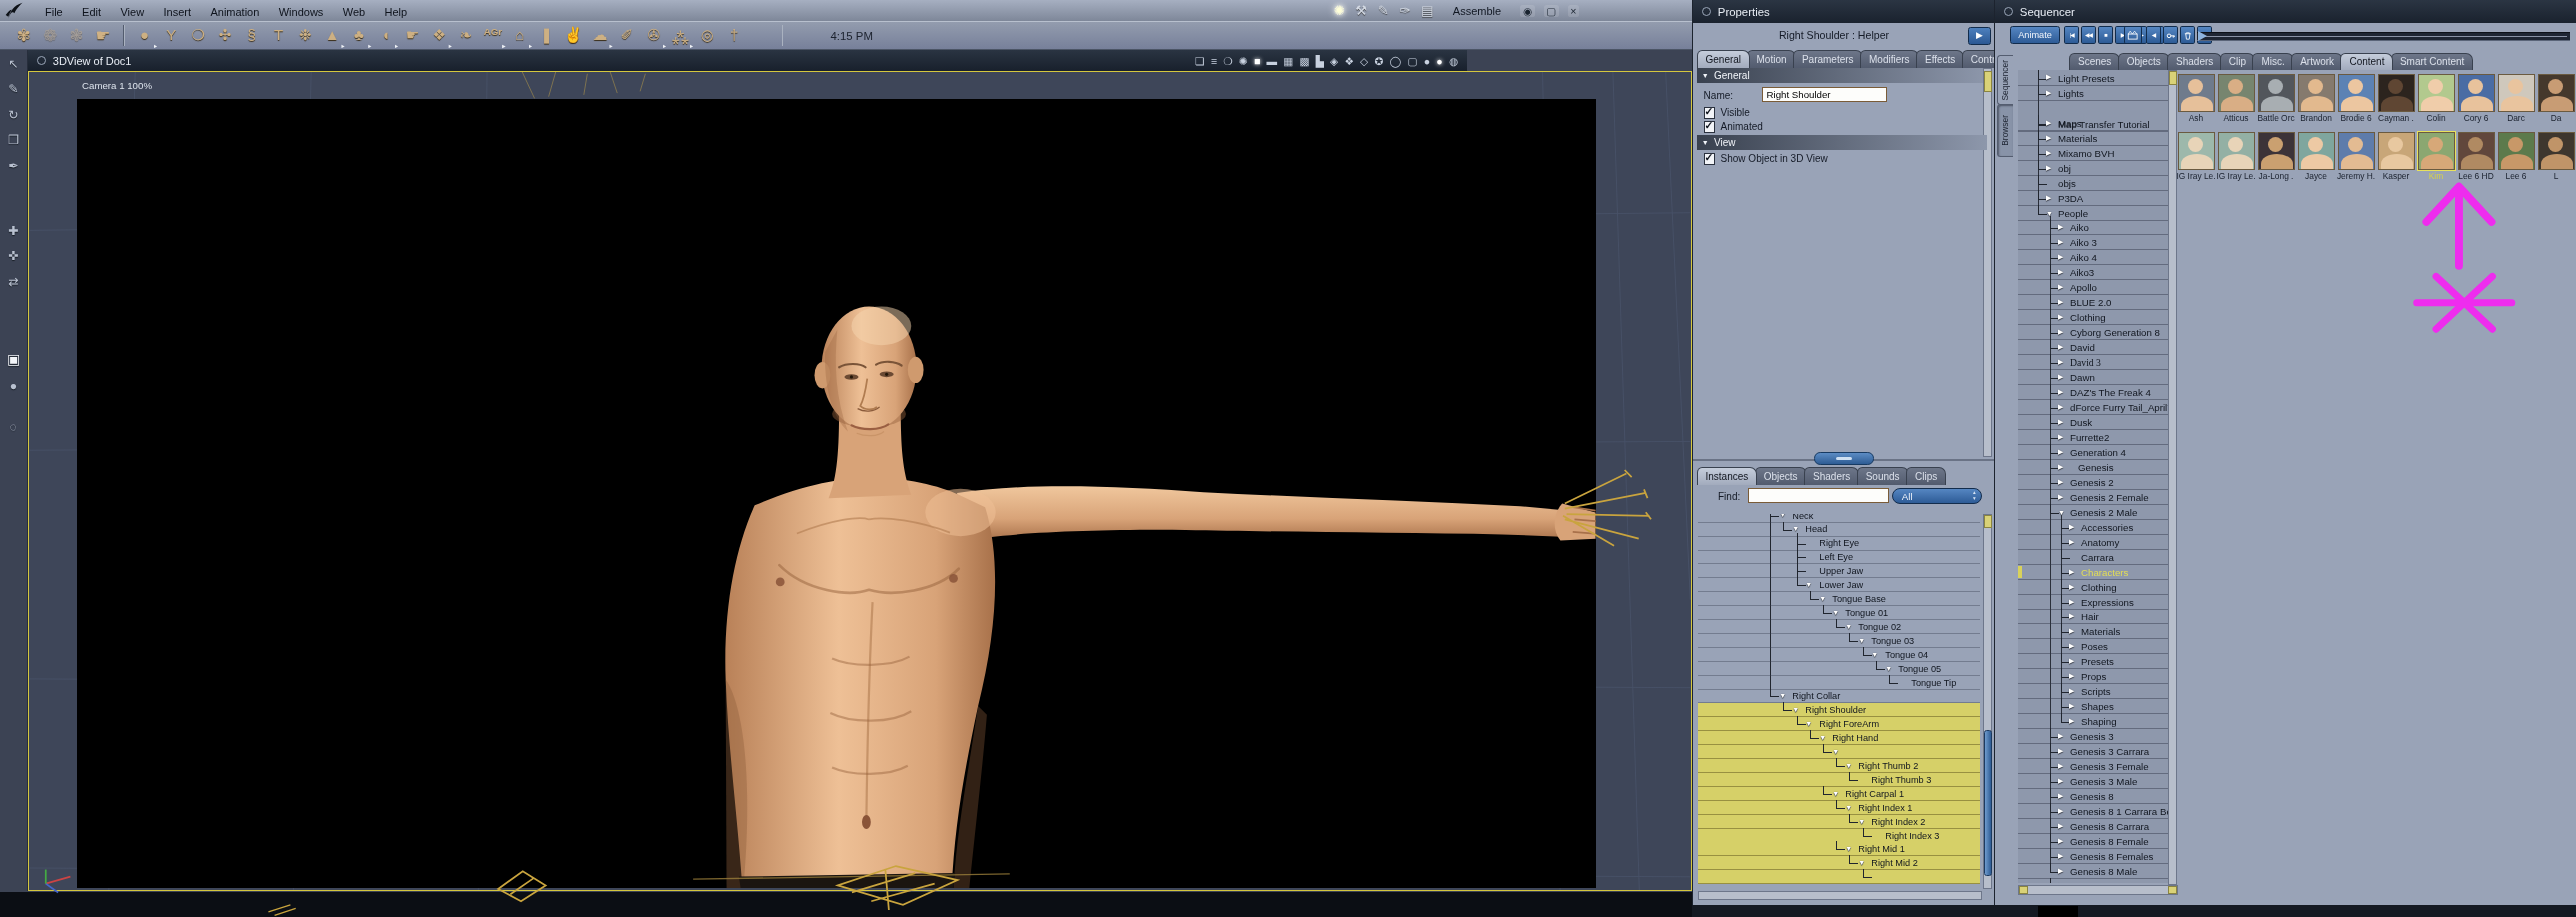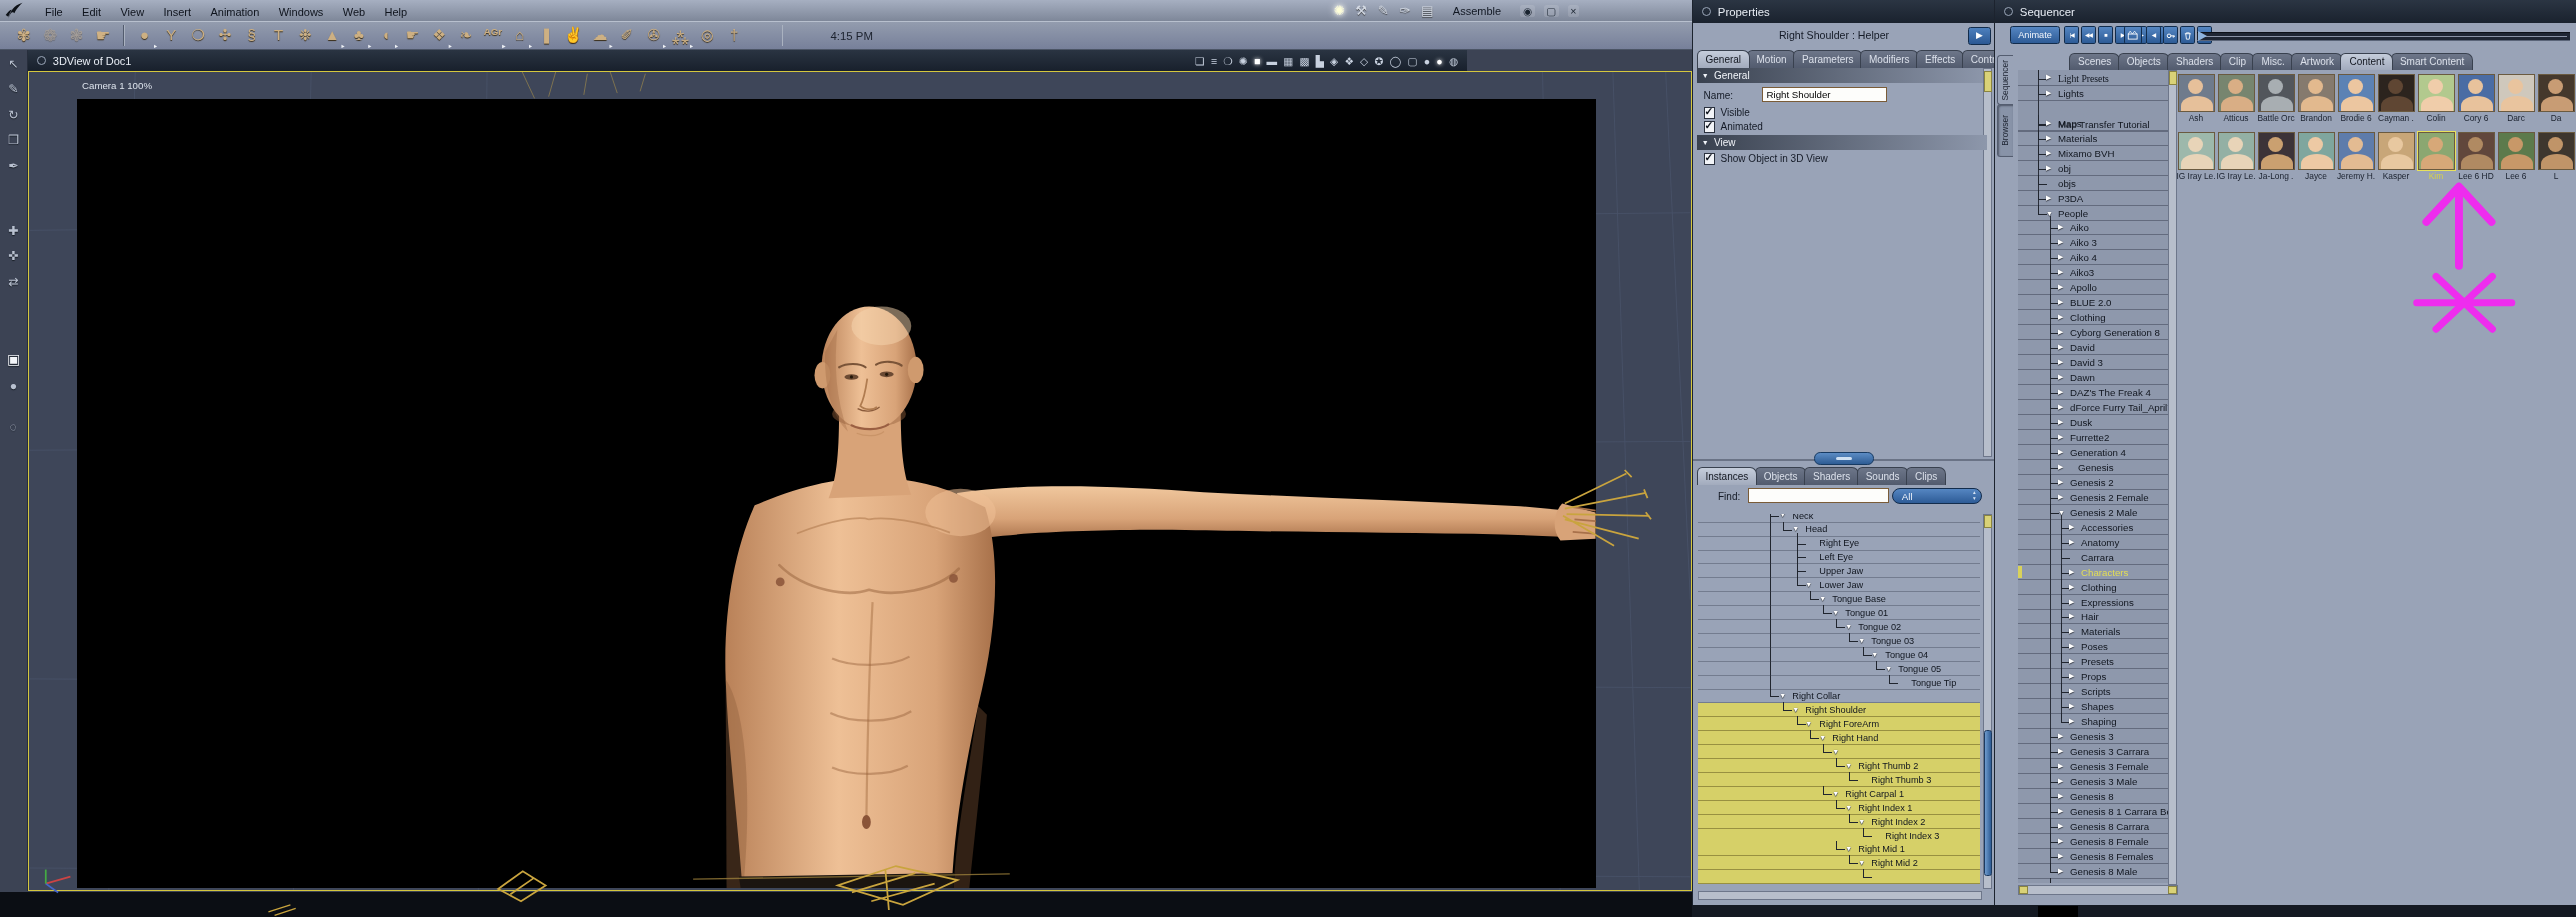--- a/index.html
+++ b/index.html
@@ -528,21 +528,21 @@
       <span class="tab active">Content</span>
       <span class="tab">Smart Content</span>
     </div>
   <div class="treebox" id="br-tree" style="left:23px;top:70px;width:150px;height:813px;background:#8e98ac">
       <div class="guide" style="left: 20px; top: 1.8px; height: 141px; background: rgb(42, 47, 58);"></div>
       <div class="guide" style="left: 32px; top: 146px; height: 655px; background: rgb(42, 47, 58);"></div>
       <div class="guide" style="left: 43px; top: 445px; height: 206px; background: rgb(42, 47, 58);"></div>
       <div class="btrow" style="top: 0.9px; height: 15px;">
         <span class="elbow" style="left: 20px; height: 8.8px;"></span>
         <span class="tri" style="left: 28px; top: 2.6px;">▶</span>
-        <span class="btlabel" style="left: 40px; top: 1.8px; font-family: Liberation Serif, serif;">Light Presets</span>
+        <span class="btlabel" style="left: 40px; top: 1.8px;">Light Presets</span>
       </div>
       <div class="btrow" style="top: 16px; height: 15px;">
         <span class="elbow" style="left: 20px; height: 8.8px;"></span>
         <span class="tri" style="left: 28px; top: 2.6px;">▶</span>
         <span class="btlabel" style="left: 40px; top: 1.8px;">Lights</span>
       </div>
       <div class="btrow" style="top: 31px; height: 15px; margin-top: 16px;">
         <span class="elbow" style="left: 20px; height: 8.8px;"></span>
         <span class="btlabel" style="left: 40px; top: 1.8px;">Map Transfer Tutorial</span>
       </div>
@@ -621,21 +621,21 @@
         <span class="btlabel" style="left: 52px; top: 1.8px;">Cyborg Generation 8</span>
       </div>
       <div class="btrow" style="top: 270px; height: 15px;">
         <span class="elbow" style="left: 32px; height: 8.8px;"></span>
         <span class="tri" style="left: 40px; top: 2.6px;">▶</span>
         <span class="btlabel" style="left: 52px; top: 1.8px;">David</span>
       </div>
       <div class="btrow" style="top: 285px; height: 15px;">
         <span class="elbow" style="left: 32px; height: 8.8px;"></span>
         <span class="tri" style="left: 40px; top: 2.6px;">▶</span>
-        <span class="btlabel" style="left: 52px; top: 1.8px;">David 3</span>
+        <span class="btlabel" style="left: 52px; top: 1.8px; font-family: Liberation Serif, serif;">David 3</span>
       </div>
       <div class="btrow" style="top: 300px; height: 15px;">
         <span class="elbow" style="left: 32px; height: 8.8px;"></span>
         <span class="tri" style="left: 40px; top: 2.6px;">▶</span>
         <span class="btlabel" style="left: 52px; top: 1.8px;">Dawn</span>
       </div>
       <div class="btrow" style="top: 315px; height: 15px;">
         <span class="elbow" style="left: 32px; height: 8.8px;"></span>
         <span class="tri" style="left: 40px; top: 2.6px;">▶</span>
         <span class="btlabel" style="left: 52px; top: 1.8px;">DAZ's The Freak 4</span>

